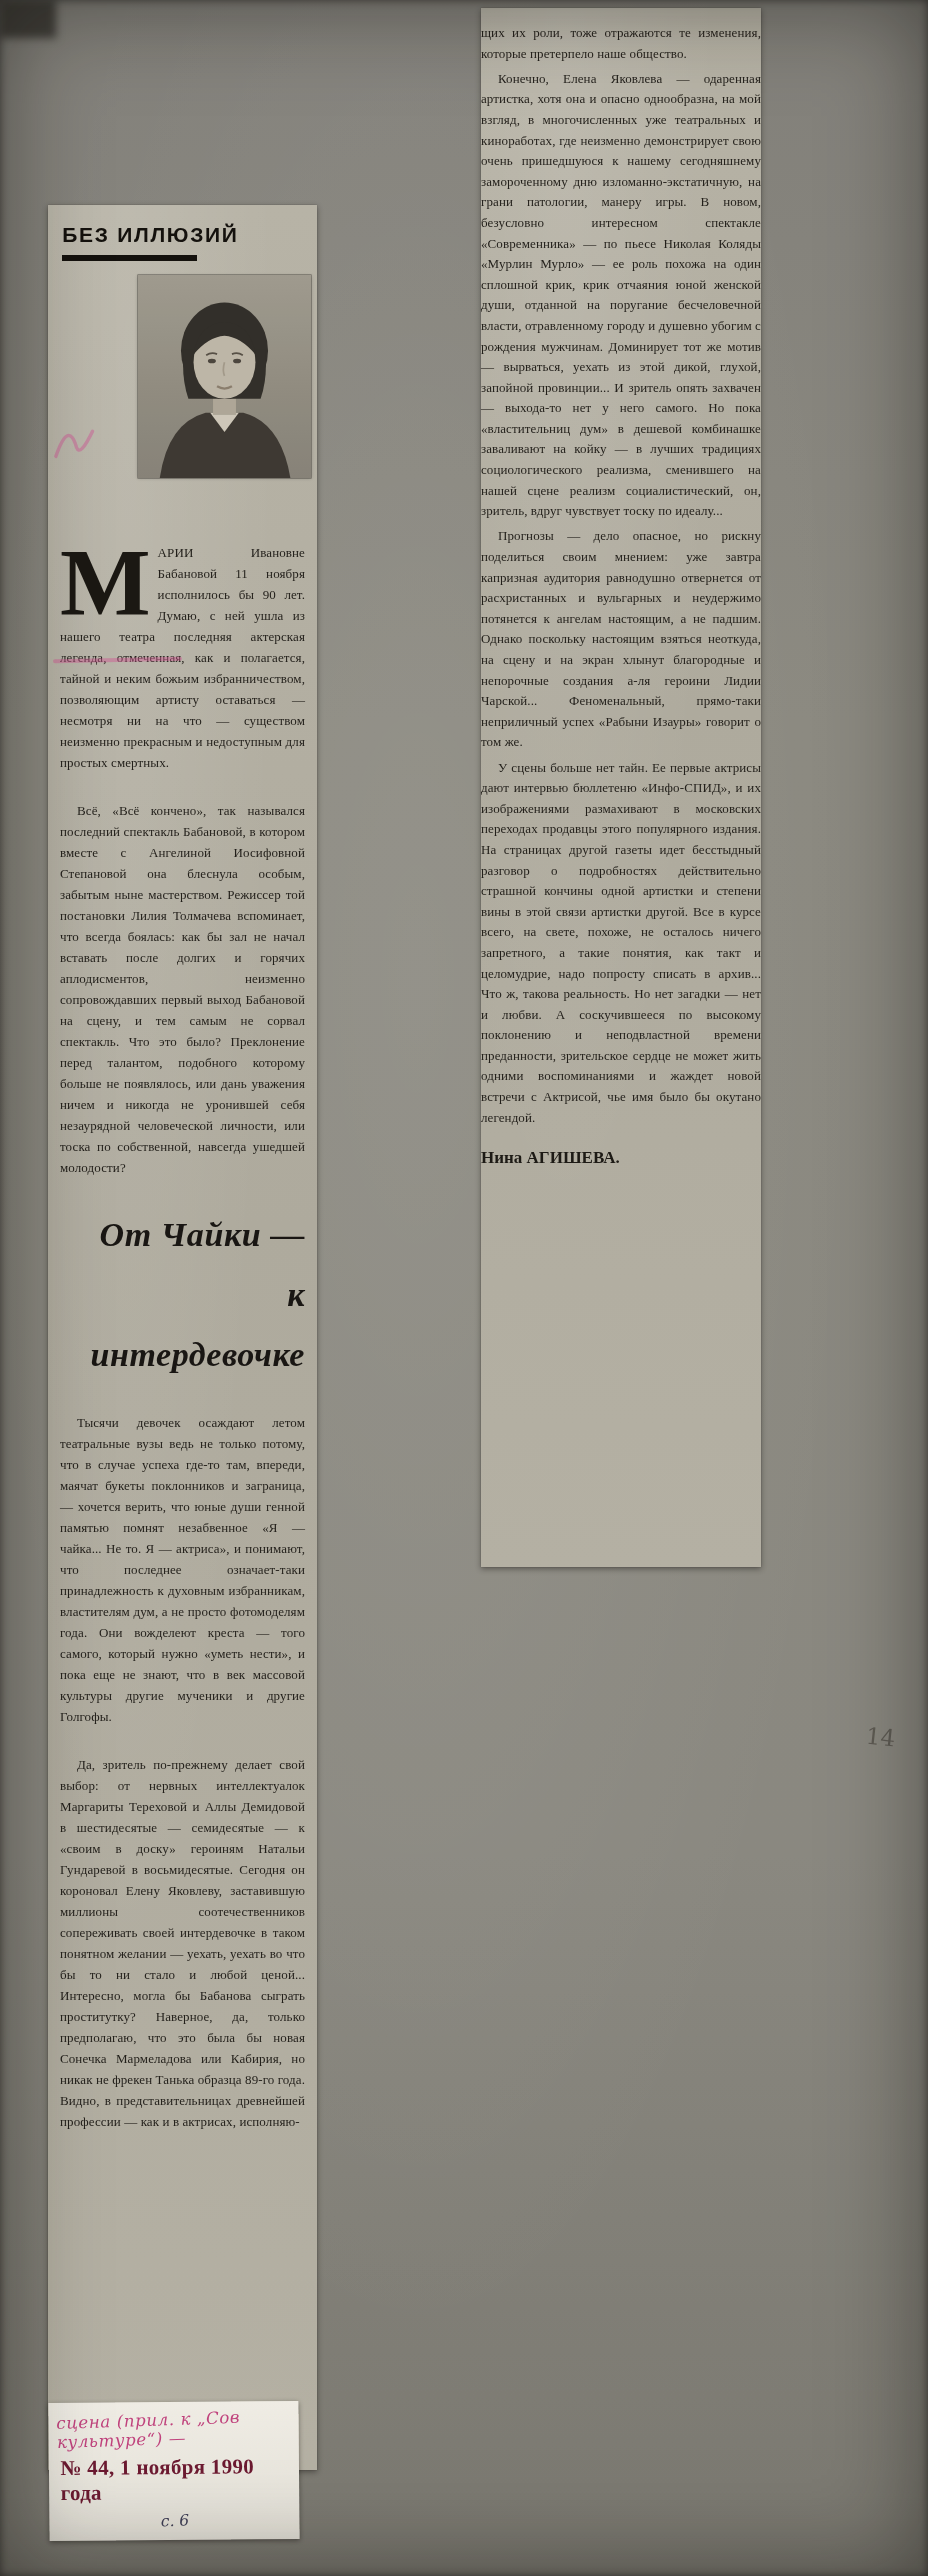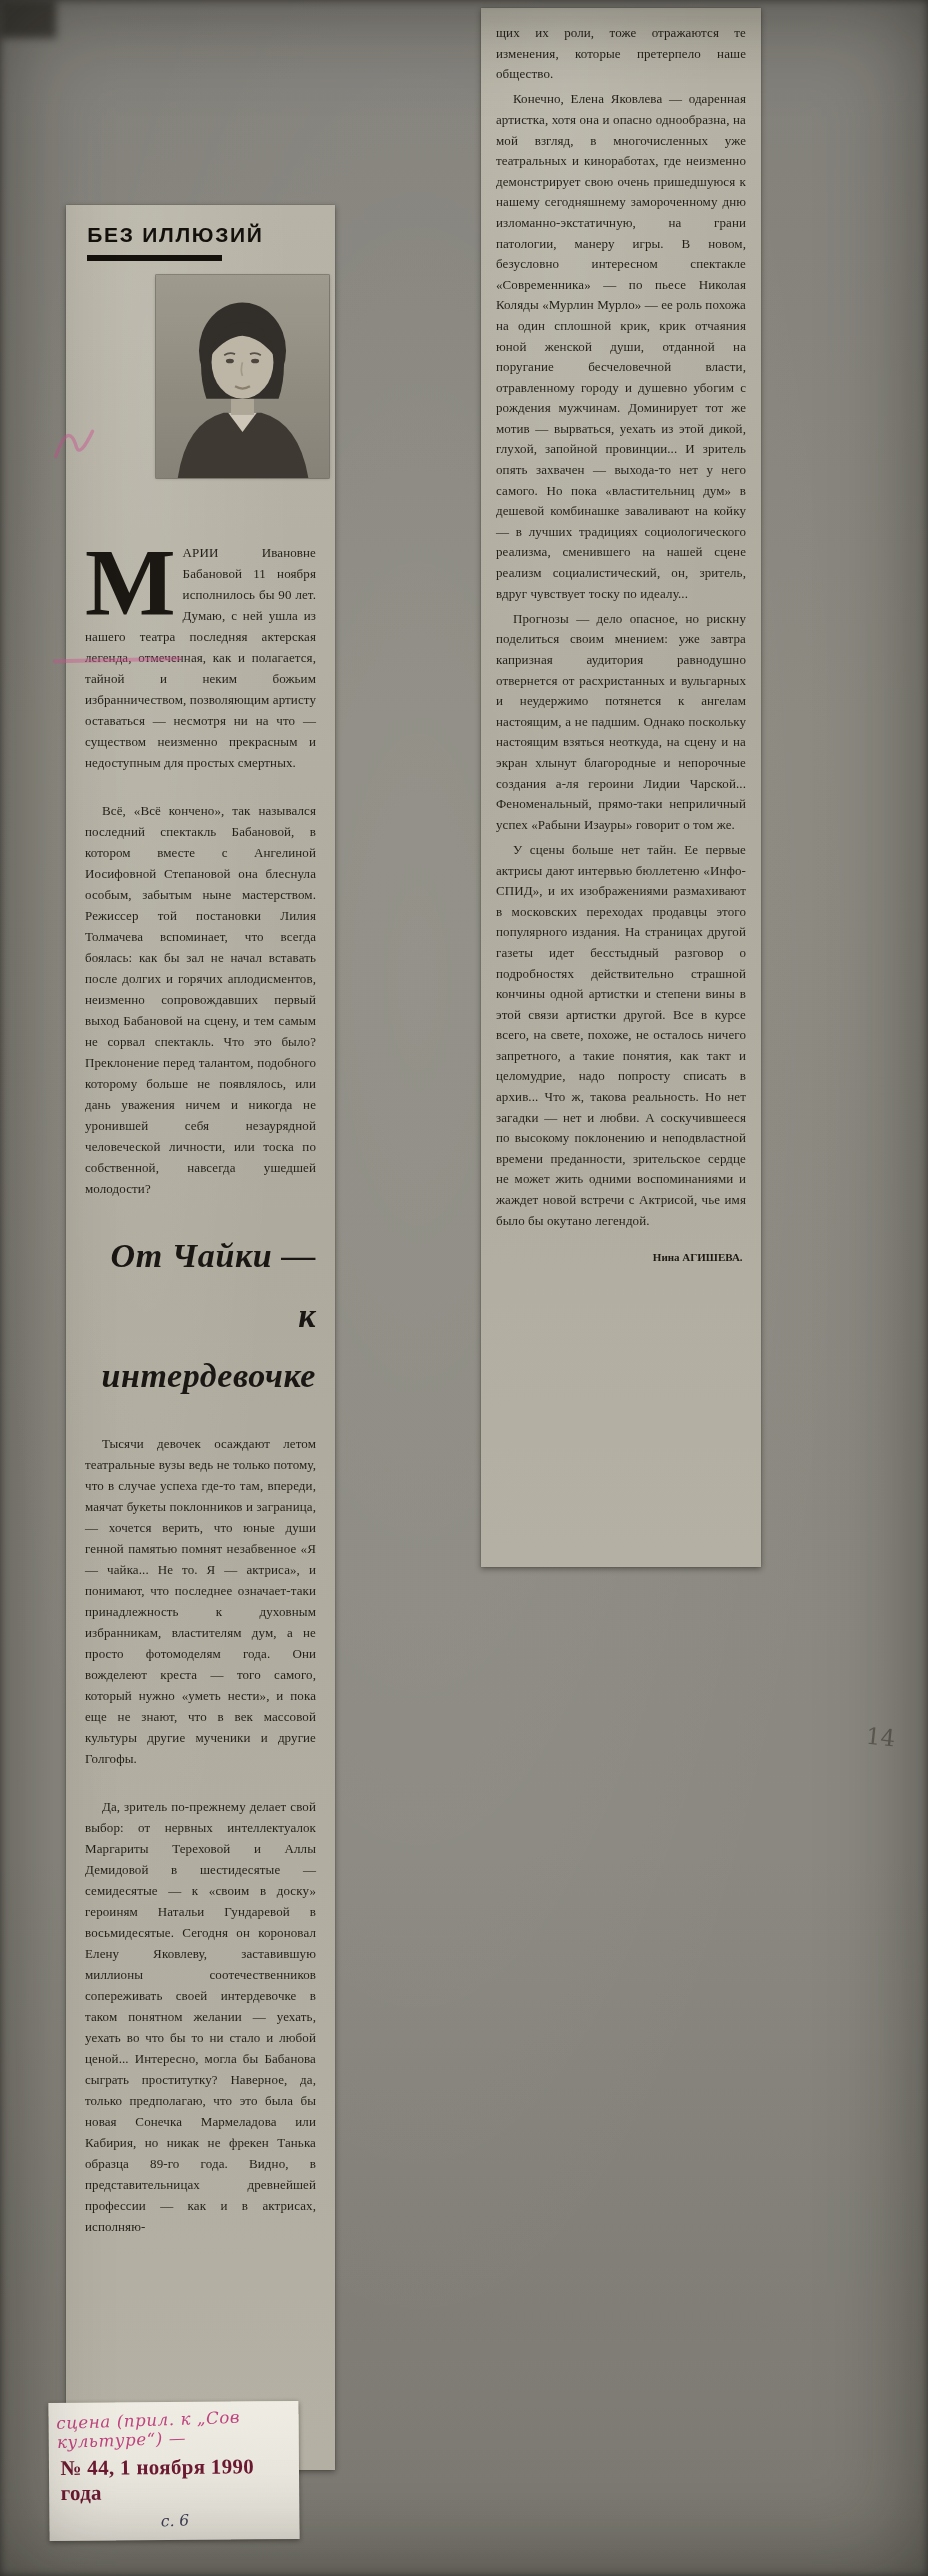--- a/index.html
+++ b/index.html
@@ -25,36 +25,36 @@
     background: #413f3a; filter: blur(4px);
   }
   .strip {
     position: absolute; box-sizing: border-box;
     background:
       radial-gradient(ellipse at 30% 8%, rgba(255,255,255,.10), rgba(0,0,0,0) 55%),
       linear-gradient(180deg, #b7b3a6 0%, #aeaa9d 45%, #b4b0a3 100%);
     box-shadow: 0 1.7px 5.7px rgba(24,22,18,.45), 0 0 1.1px rgba(40,38,32,.4);
     color: #221f1a;
   }
-  .right-strip { left: 481px; top: 8px; width: 280px; height: 1559px; padding: 15px 15px; }
-  .left-strip  { left: 66px; top: 205px; width: 269px; height: 2265px; padding: 17px 19px; }
+  .right-strip { left: 481px; top: 8px; width: 280px; height: 1559px; padding: 15px 0; }
+  .left-strip  { left: 48px; top: 205px; width: 269px; height: 2265px; padding: 17px 12px; }
 
   .para {
     margin: 0 0 4.6px;
     font-size: 13px; line-height: 20.6px;
     text-align: justify; text-indent: 17px;
     letter-spacing: 0.1px; color: #221f1a;
   }
   .left-strip .para { line-height: 21px; margin-bottom: 5.7px; margin-top: 27px; }
   .para.cont { text-indent: 0; }
   .para.first { text-indent: 0; margin-top: 281px; }
 
   .byline {
     margin-top: 19.5px; padding-right: 3.4px;
-    text-align: right; font-weight: bold; font-size: 11px; color: #1d1a15;
+    text-align: left; font-weight: bold; font-size: 17px; color: #1d1a15;
   }
 
   .rubric-box { margin: 1.1px 0 0 2.3px; }
   .rubric {
     font-family: "Liberation Sans", sans-serif;
     font-weight: bold; font-size: 21px; letter-spacing: 1.7px; color: #14110d;
   }
   .rubric-rule { width: 135px; height: 5.7px; background: #14110d; margin-top: 8px; }
 
   .photo {

